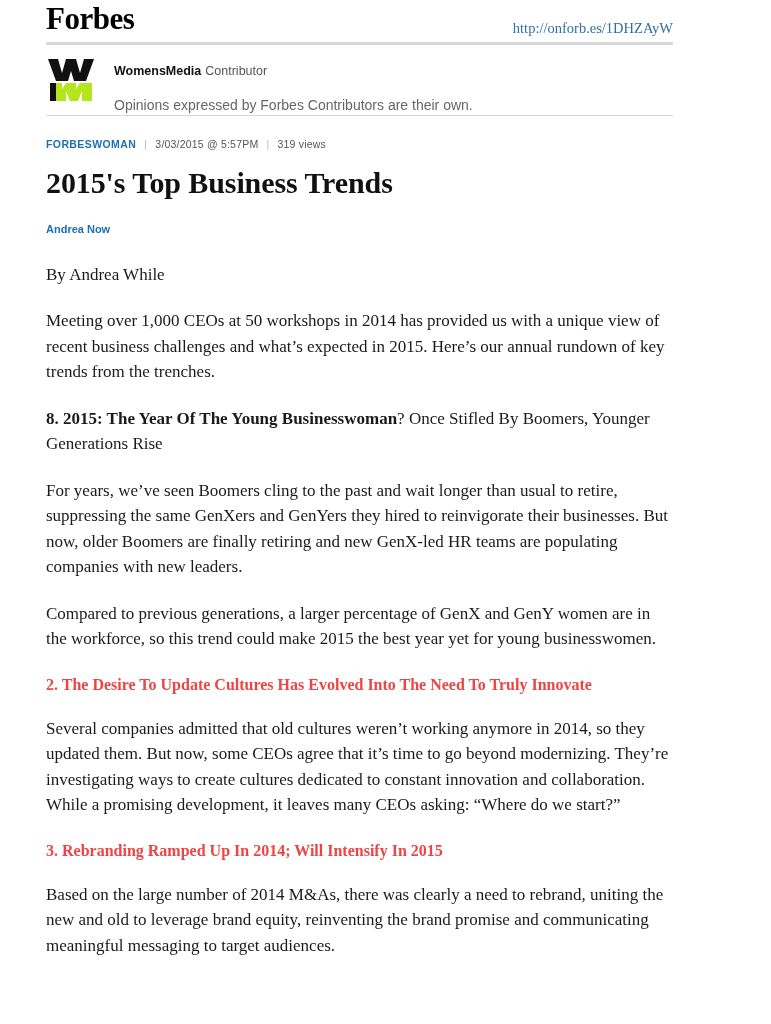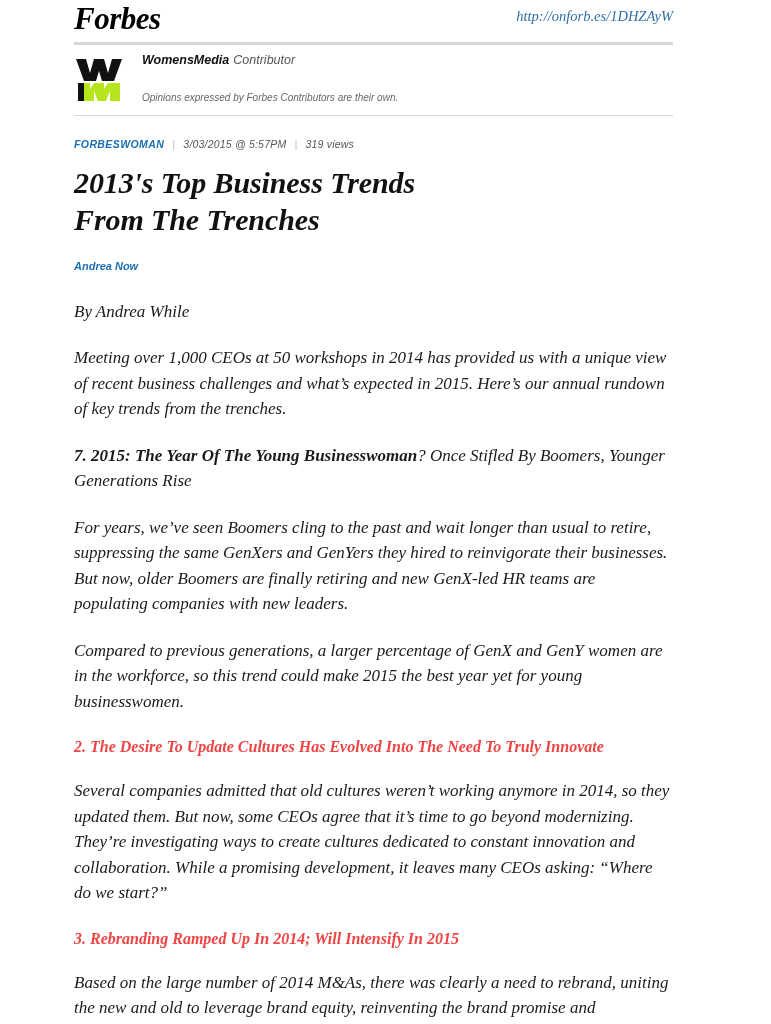--- a/index.html
+++ b/index.html
@@ -13,63 +13,62 @@
     height: 1024px;
     font-family: "Liberation Serif", serif;
     color: #1a1a1a;
     overflow: hidden;
   }
   .page {
     position: relative;
     width: 771px;
     height: 1024px;
     background: #fff;
-    padding: 0 98px 0 74px;
-    font-style: italic;
+    padding: 0 98px 0 46px;
   }
 
   
   .masthead {
     position: relative;
     height: 38px;
     padding-top: 2px;
   }
   .forbes-logo {
     font-family: "Liberation Serif", serif;
     font-weight: bold;
     font-size: 31px;
     letter-spacing: -0.5px;
     color: #000;
     line-height: 34px;
     display: inline-block;
   }
   .short-url {
     position: absolute;
     right: 0;
-    top: 8px;
+    top: 20px;
     font-family: "Liberation Serif", serif;
     font-size: 14.5px;
     color: #2f6fa8;
     text-decoration: none;
   }
   .rule {
     border: 0;
     border-top: 3px solid #d8d8d8;
     margin: 4px 0 0 0;
   }
   .rule-thin {
     border: 0;
     border-top: 1px solid #d8d8d8;
     margin: 0;
   }
 
   
   .contrib {
     display: flex;
-    align-items: flex-end;
+    align-items: flex-start;
     padding: 12px 0 12px 0;
     height: 70px;
   }
   .contrib-logo {
     width: 56px;
     height: 46px;
     margin-right: 12px;
     flex: 0 0 auto;
     position: relative;
   }
@@ -84,23 +83,23 @@
   }
   .contrib-role {
     font-family: "Liberation Sans", sans-serif;
     font-size: 12.5px;
     font-weight: normal;
     color: #555;
     display: inline;
   }
   .contrib-disclaimer {
     font-family: "Liberation Sans", sans-serif;
-    font-size: 10px;
+    font-size: 14px;
     color: #666;
-    margin-top: 24px;
+    margin-top: 18px;
   }
 
   
   .meta {
     padding-top: 22px;
     font-family: "Liberation Sans", sans-serif;
     font-size: 10.5px;
     color: #555;
     letter-spacing: 0.2px;
   }
@@ -198,33 +197,32 @@
   <div class="meta">
     <span class="section">FORBESWOMAN</span>
     <span class="sep">|</span>
     <span>3/03/2015 @ 5:57PM</span>
     <span class="sep">|</span>
     <span>319 views</span>
   </div>
 
   
   <h1 class="headline">
-    <span class="line">2013's Top Business Trends</span>
-    <span class="line">From The Trenches</span>
+    <span class="line">2015's Top Business Trends</span>
   </h1>
 
   <a class="comment-now" href="#">Andrea Now</a>
 
   
   <div class="byline">By Andrea While</div>
 
   <p class="body">Meeting over 1,000 CEOs at 50 workshops in 2014 has provided us with a unique view of recent business challenges and what’s expected in 2015.  Here’s our annual rundown of  key trends from the trenches.</p>
 
   <p class="body">
-    <b>7. 2015: The Year Of The Young Businesswoman</b><span>? Once Stifled By Boomers, Younger Generations Rise</span>
+    <b>8. 2015: The Year Of The Young Businesswoman</b><span>? Once Stifled By Boomers, Younger Generations Rise</span>
   </p>
   <p class="body">For years, we’ve seen Boomers cling to the past and wait longer than usual to retire, suppressing the same GenXers and GenYers they hired to reinvigorate their businesses. But now, older Boomers are finally retiring and new GenX-led HR teams are populating companies with new leaders.</p>
   <p class="body">Compared to previous generations, a larger percentage of GenX and GenY women are in the workforce, so this trend could make 2015 the best year yet for young businesswomen.</p>
 
   <p class="subhead">2. The Desire To Update Cultures Has Evolved Into The Need To Truly Innovate</p>
   <p class="body">Several companies admitted that old cultures weren’t working anymore in 2014, so they updated them. But now, some CEOs agree that it’s time to go beyond modernizing. They’re investigating ways to create cultures dedicated to constant innovation and collaboration. While a promising development, it leaves many CEOs asking: “Where do we start?”</p>
 
   <p class="subhead">3. Rebranding Ramped Up In 2014; Will Intensify In 2015</p>
   <p class="body">Based on the large number of 2014 M&amp;As, there was clearly a need to rebrand, uniting the new and old to leverage brand equity, reinventing the brand promise and communicating meaningful messaging to target audiences.</p>
 

